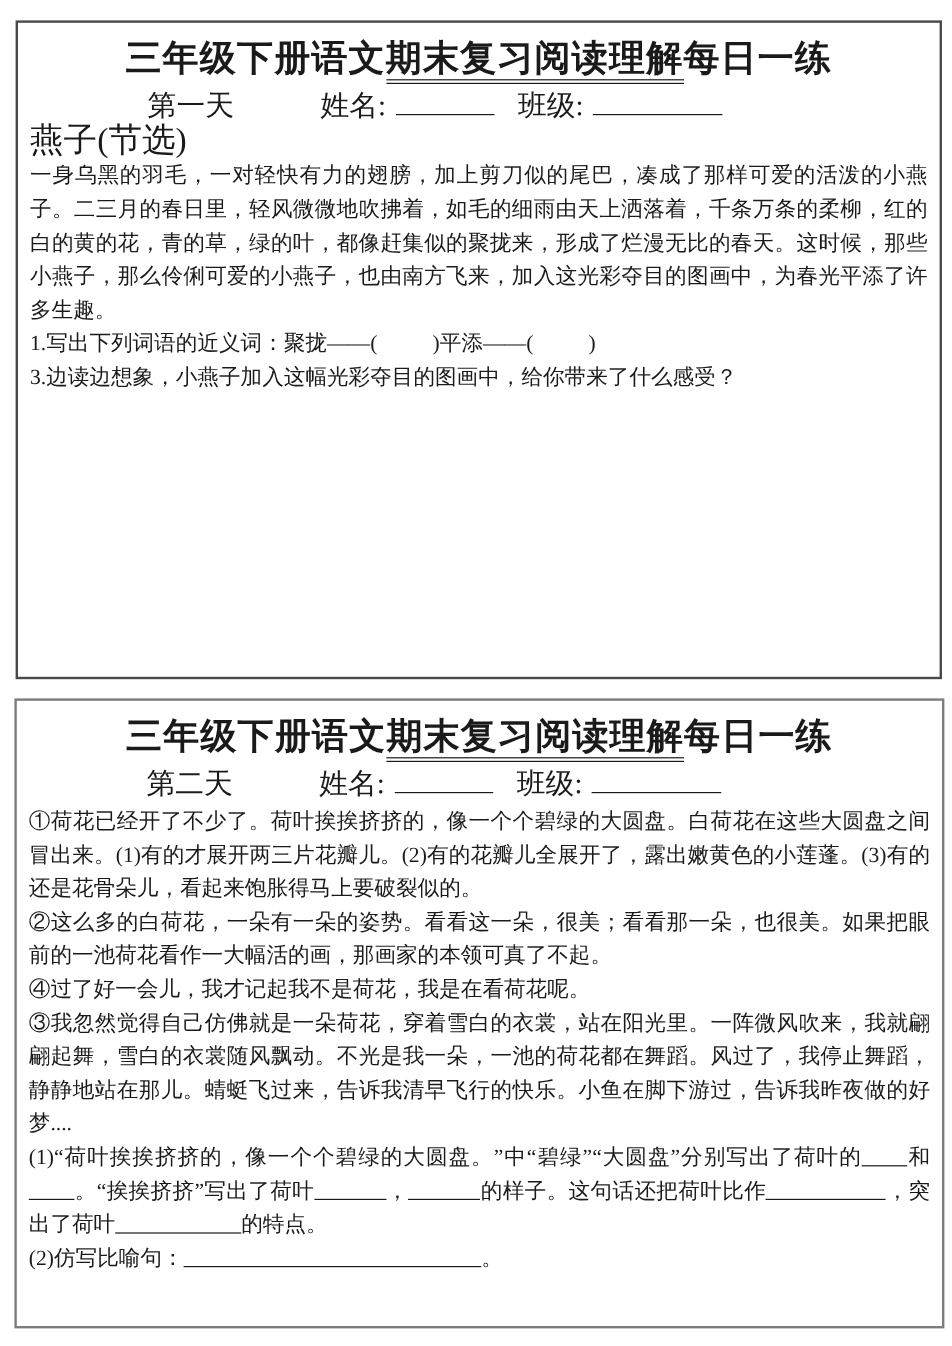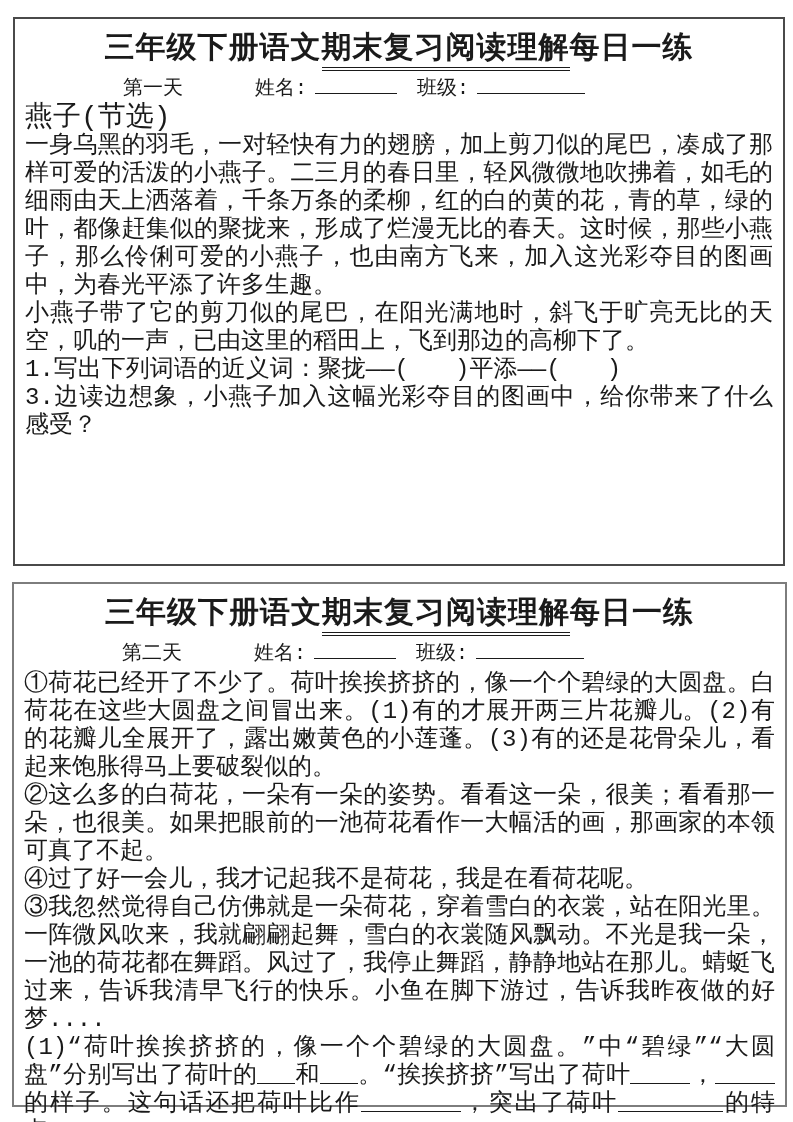--- a/index.html
+++ b/index.html
@@ -5,58 +5,56 @@
   html,body{margin:0;padding:0;}
   body{
     width:793px;height:1122px;position:relative;overflow:hidden;
     background:var(--background,#fff);
     font-family:"Liberation Serif","DejaVu Serif",serif;
     color:var(--text-color,#1a1a1a);
   }
   .sheet{
     position:absolute;box-sizing:border-box;background:#fff;
     padding:8px 10px 0 10px;
-    font-family:Liberation Mono, monospace;
   }
   .sheet-1{left:13px;top:17px;width:772px;height:549px;border:2px solid var(--box1-border,#4a4a4a);}
   .sheet-2{left:12px;top:582px;width:775px;height:525px;border:2px solid var(--box2-border,#7d7d7d);}
   .title{
     margin:2px 0 6px 0;text-align:center;
     font-size:30px;font-weight:bold;line-height:40px;letter-spacing:1px;
   }
   .title .dbl{border-bottom:4px double var(--text-color,#1a1a1a);padding-bottom:1px;}
-  .hdr{font-size:20px;line-height:28px;margin:2px 0 2px 0;white-space:nowrap;}
+  .hdr{font-size:24px;line-height:28px;margin:2px 0 2px 0;white-space:nowrap;}
   .hdr-day{margin-left:98px;}
   .hdr-name{margin-left:72px;}
   .hdr-class{margin-left:20px;}
   .hblank{
     display:inline-block;border-bottom:1.8px solid var(--text-color,#1a1a1a);
     height:14px;margin-left:8px;vertical-align:baseline;
   }
   .w82{width:82px;} .w108{width:108px;}
   .passage-title{font-size:28px;line-height:26px;margin:1px 0 1px 0;}
   .para{
-    font-size:24px;line-height:28px;text-align:justify;
+    font-size:18px;line-height:28px;text-align:justify;
     text-justify:inter-character;word-break:break-all;
   }
   .blank{
     display:inline-block;border-bottom:1.7px solid var(--text-color,#1a1a1a);
     height:15px;vertical-align:-2px;
   }
   .spacer{display:inline-block;height:1px;}
 </style>
 </head>
 <body>
 
 <section class="sheet sheet-1">
   <h1 class="title"><span>三年级下册语文</span><span class="dbl">期末复习阅读理解</span><span>每日一练</span></h1>
   <div class="hdr"><span class="hdr-day">第一天</span><span class="hdr-name">姓名:</span><span class="hblank w82"></span><span class="hdr-class">班级:</span><span class="hblank w108"></span></div>
   <div class="passage-title">燕子(节选)</div>
   <div class="para">一身乌黑的羽毛，一对轻快有力的翅膀，加上剪刀似的尾巴，凑成了那样可爱的活泼的小燕子。二三月的春日里，轻风微微地吹拂着，如毛的细雨由天上洒落着，千条万条的柔柳，红的白的黄的花，青的草，绿的叶，都像赶集似的聚拢来，形成了烂漫无比的春天。这时候，那些小燕子，那么伶俐可爱的小燕子，也由南方飞来，加入这光彩夺目的图画中，为春光平添了许多生趣。</div>
-  <div class="para">小燕子带了它的剪刀似的尾巴，在阳光满地时，斜飞于旷亮无比的天空，叽的一声，已由这里的稻田上，飞到那边的高柳下了。</div>
   <div class="para">1.写出下列词语的近义词：聚拢——(<span class="spacer" style="width: 46px;"></span>)平添——(<span class="spacer" style="width: 46px;"></span>)</div>
   <div class="para">3.边读边想象，小燕子加入这幅光彩夺目的图画中，给你带来了什么感受？</div>
 </section>
 
 <section class="sheet sheet-2">
   <h1 class="title"><span>三年级下册语文</span><span class="dbl">期末复习阅读理解</span><span>每日一练</span></h1>
   <div class="hdr"><span class="hdr-day">第二天</span><span class="hdr-name">姓名:</span><span class="hblank w82"></span><span class="hdr-class">班级:</span><span class="hblank w108"></span></div>
   <div class="para">①荷花已经开了不少了。荷叶挨挨挤挤的，像一个个碧绿的大圆盘。白荷花在这些大圆盘之间冒出来。(1)有的才展开两三片花瓣儿。(2)有的花瓣儿全展开了，露出嫩黄色的小莲蓬。(3)有的还是花骨朵儿，看起来饱胀得马上要破裂似的。</div>
   <div class="para">②这么多的白荷花，一朵有一朵的姿势。看看这一朵，很美；看看那一朵，也很美。如果把眼前的一池荷花看作一大幅活的画，那画家的本领可真了不起。</div>
   <div class="para">④过了好一会儿，我才记起我不是荷花，我是在看荷花呢。</div>

